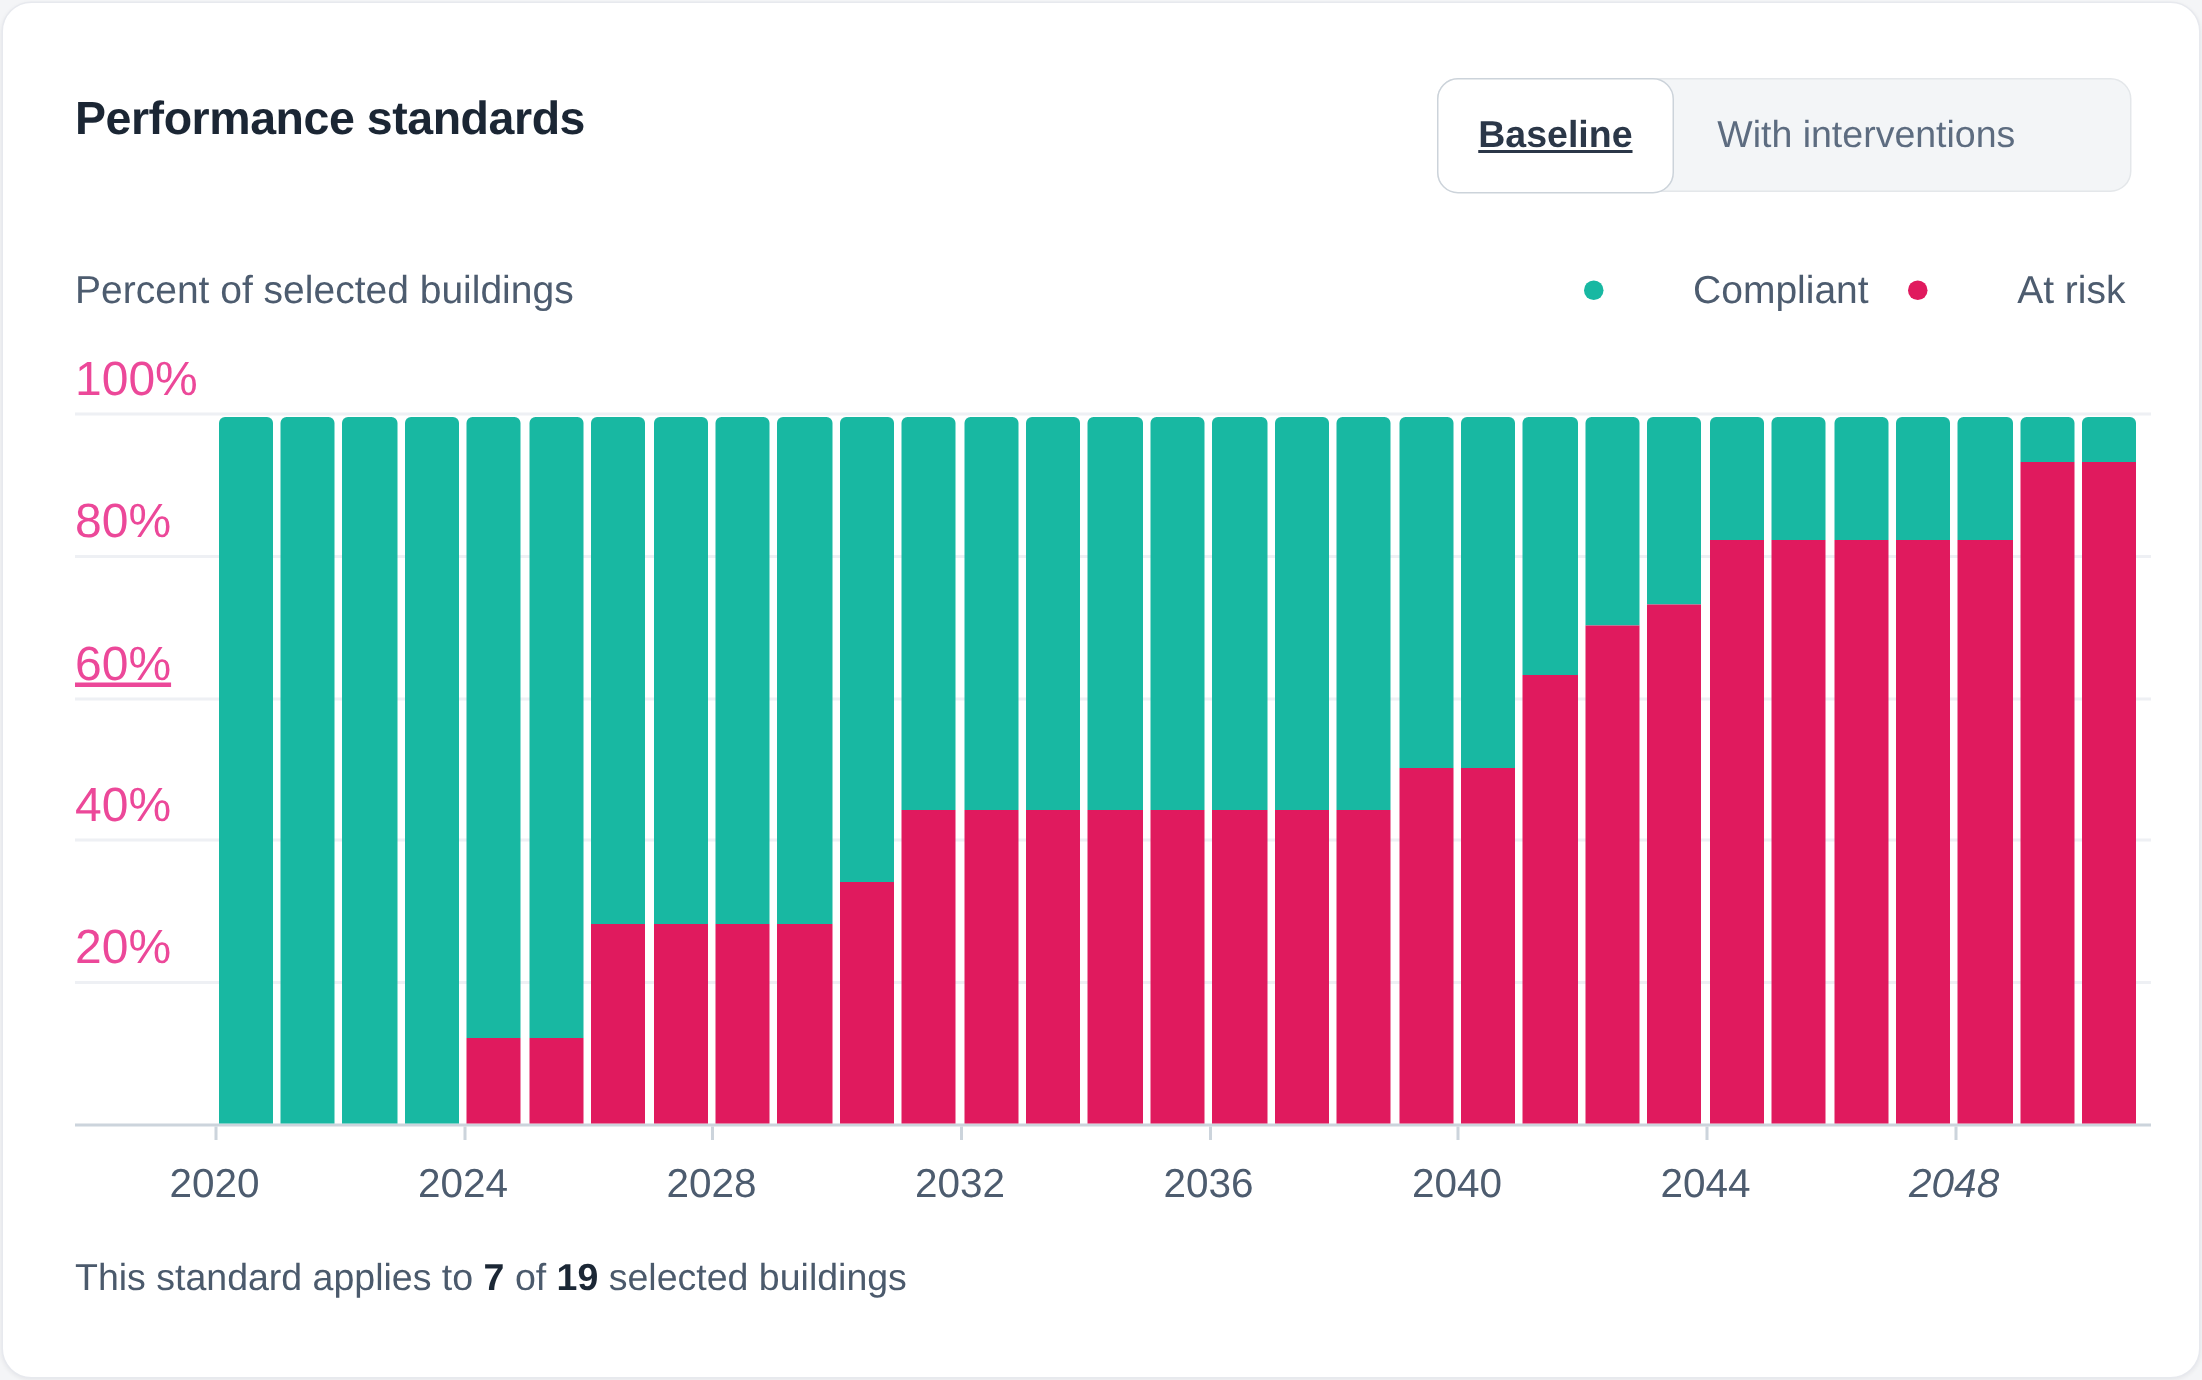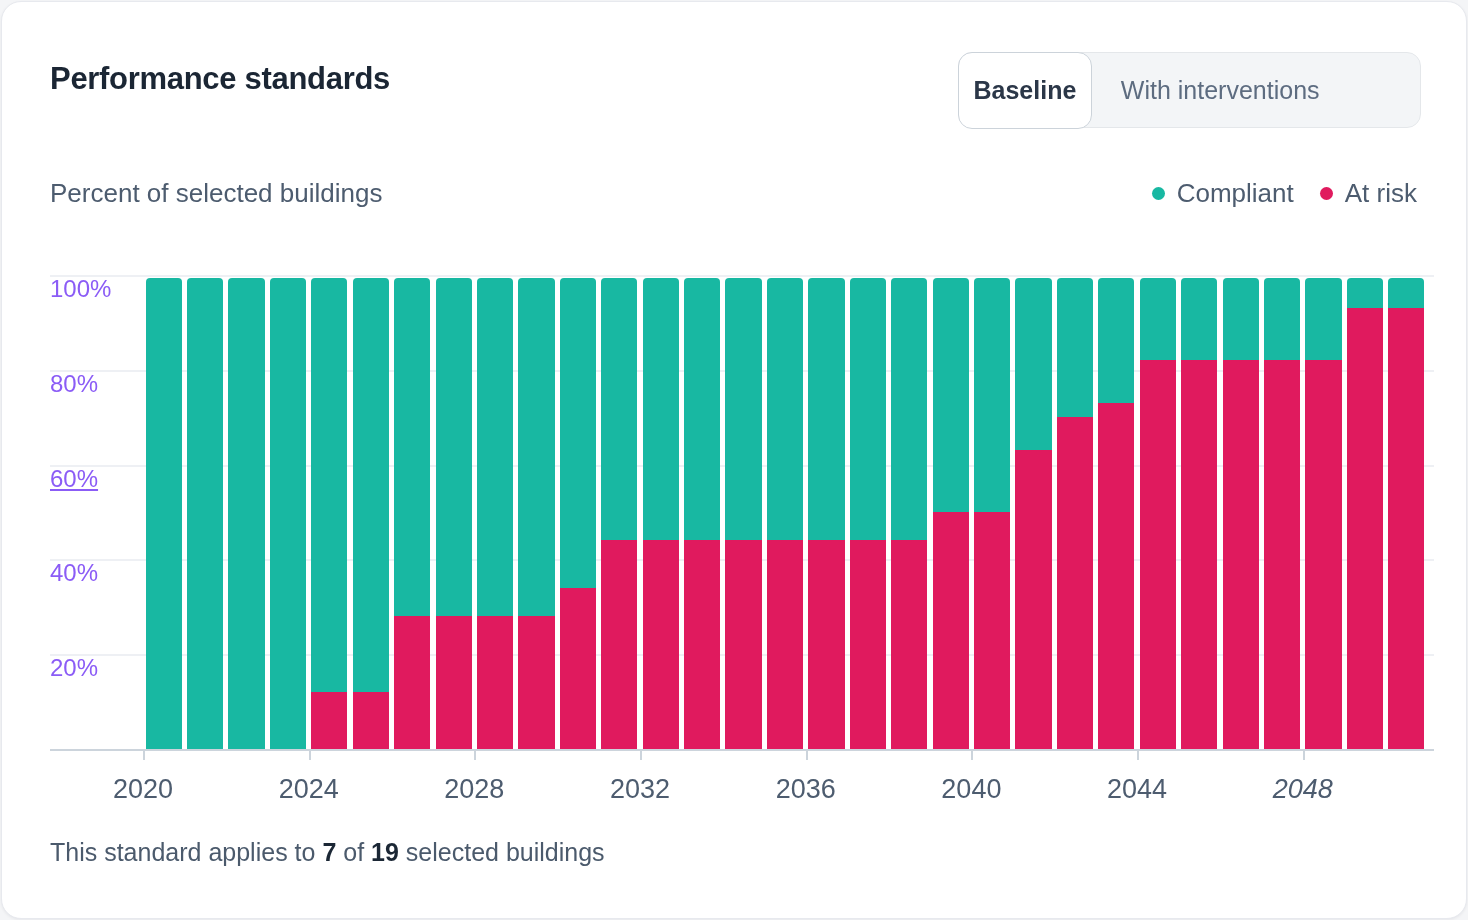--- a/index.html
+++ b/index.html
@@ -30,39 +30,39 @@
     display:flex; align-items:stretch;
   }
   .toggle-btn {
     display:flex; align-items:center; justify-content:center;
     font-family:"Liberation Sans", sans-serif;
     font-size:25px; color:#5d6c80; font-weight:500;
     background:transparent; border:none; cursor:pointer; padding:0 30px; white-space:nowrap;
   }
   .toggle-btn.active {
     margin:-1.5px; background:#ffffff; border:1.5px solid #ccd3da; border-radius:14px;
-    color:#2b3748; font-weight:700; padding:0 15px;
+    color:#2b3748; font-weight:700; padding:0 27px;text-decoration:underline;
   }
   
   .axis-title {
     position:absolute; left:48px; top:176px;
     font-size:26px; line-height:30px; color:#4d5c6f;
   }
   .legend {
     position:absolute; right:49px; top:176px; height:30px;
     display:flex; align-items:center; gap:26px;
   }
   .legend-item { display:flex; align-items:center; gap:12px; }
   .legend-dot { width:13px; height:13px; border-radius:50%; display:inline-block; }
-  .legend-label { font-size:26px; color:#4d5c6f; }
+  .legend-label { font-size:26px; color:#4d5c6f;margin-left:48px; }
   
   .plot { position:absolute; inset:0; }
   .gridline { position:absolute; height:2px; background:#eef0f4; }
   .axis-line { position:absolute; height:2px; background:#ccd4dc; }
-  .ylabel { position:absolute; font-size:24px; line-height:30px; color:#8b5cf6;margin-top:37px; }
+  .ylabel { position:absolute; font-size:32px; line-height:30px; color:#ec4899; }
   .xtick { position:absolute; width:2px; height:9px; background:#ccd4dc; }
   .xlabel { position:absolute; width:90px; text-align:center; font-size:27px; line-height:30px; color:#4d5c6f; }
   .bar-seg { position:absolute; }
   .bar-seg.topseg { border-radius:4px 4px 0 0; }
   
   .footer-note {
     position:absolute; left:48px; top:834px;
     font-size:25px; line-height:32px; color:#4b5a6c;
   }
   .footer-note b { color:#1b2735; font-weight:700; }

